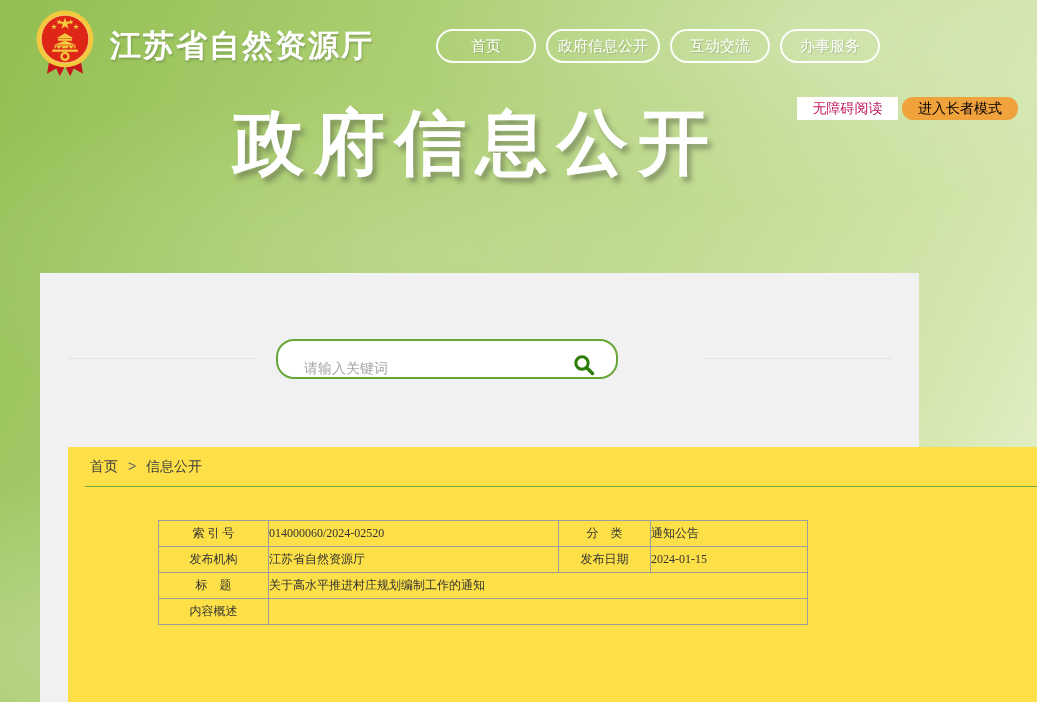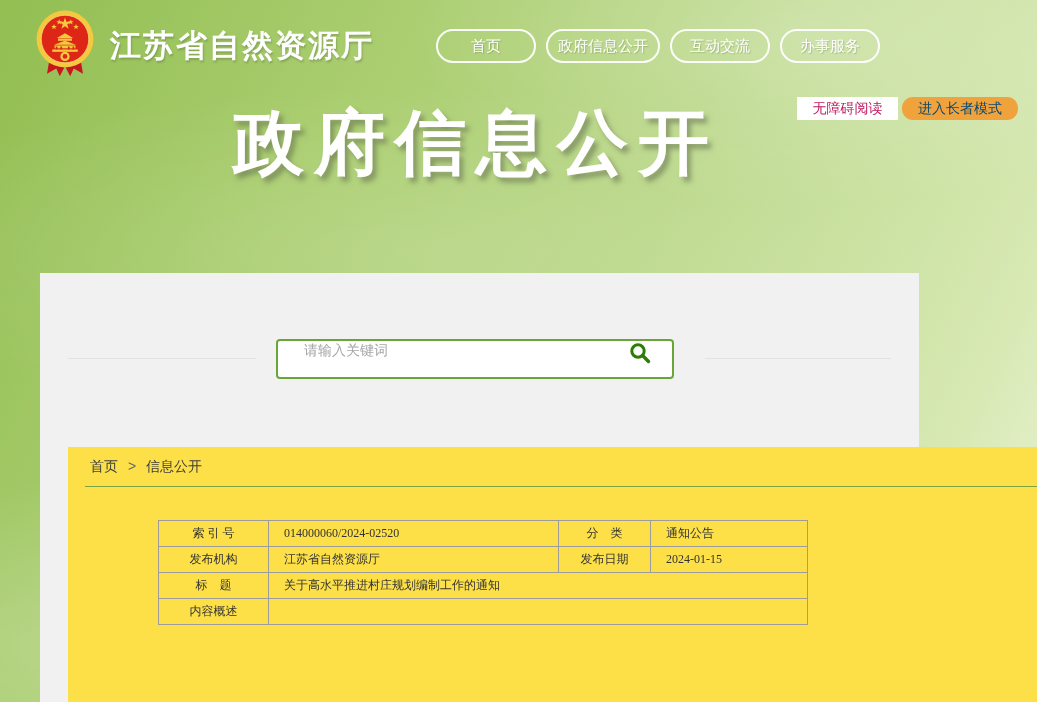--- a/index.html
+++ b/index.html
@@ -20,50 +20,50 @@
   .main-nav{position:absolute;left:436px;top:29px;display:flex;gap:10px;}
   .nav-pill{box-sizing:border-box;min-width:100px;height:34px;padding:0 10px;
             display:flex;align-items:center;justify-content:center;
             border:2px solid rgba(255,255,255,.95);border-radius:18px;
             color:#fff;font-size:15px;text-decoration:none;cursor:pointer;
             text-shadow:1px 1px 1px rgba(60,80,40,.25);}
   .quick-links{position:absolute;left:797px;top:97px;display:flex;gap:4px;}
   .access-btn{width:101px;height:23px;display:flex;align-items:center;justify-content:center;
               background:#ffffff;color:#be185d;font-size:14px;text-decoration:none;cursor:pointer;}
   .elder-btn{width:116px;height:23px;display:flex;align-items:center;justify-content:center;
-             background:#f0a23c;color:#0c4a6e;font-size:14px;text-decoration:none;cursor:pointer;border-radius:11px;}
+             background:#f0a23c;color:#000000;font-size:14px;text-decoration:none;cursor:pointer;border-radius:11px;}
   .banner-title{position:absolute;left:233px;top:96px;margin:0;color:#fff;
                 font-size:71px;font-weight:800;letter-spacing:10px;
                 text-shadow:4px 5px 5px rgba(96,106,76,.55);}
 
   
   .content-panel{position:absolute;left:40px;top:273px;width:879px;height:429px;background:#f1f1f2;}
   .search-row{position:absolute;left:0;top:66px;width:100%;height:40px;}
   .hr-line{position:absolute;top:19px;height:1px;background:#e2e2e2;}
   .hr-left{left:28px;width:188px;}
   .hr-right{left:665px;width:186px;}
-  .search-box{position:absolute;left:236px;top:0;width:398px;height:40px;box-sizing:border-box;
-              background:#fff;border:2px solid #67a637;border-radius:4px;
-              display:flex;align-items:flex-start;}
+  .search-box{position:absolute;left:236px;top:0;width:342px;height:40px;box-sizing:border-box;
+              background:#fff;border:2px solid #67a637;border-radius:18px;
+              display:flex;align-items:flex-end;}
   .search-input{flex:1;border:none;outline:none;background:transparent;margin-left:24px;
                 font-size:14px;color:#333;font-family:"Liberation Sans",sans-serif;}
   .search-input::placeholder{color:#a6a6a6;}
   .search-btn{border:none;background:transparent;padding:0 20px 0 6px;cursor:pointer;display:flex;align-items:center;}
 
   .white-panel{position:absolute;left:28px;top:174px;width:988px;height:255px;background:#fde047;}
   .breadcrumb{position:absolute;left:22px;top:11px;font-size:14px;color:#3d3d3d;}
   .breadcrumb a{color:#3d3d3d;text-decoration:none;cursor:pointer;}
   .breadcrumb .sep{margin:0 6px;color:#666;}
   .green-rule{position:absolute;left:17px;right:17px;top:39px;height:1px;background:#7aa23f;}
 
   .meta-table{position:absolute;left:90px;top:73px;border-collapse:collapse;table-layout:fixed;
               font-family:"Liberation Serif", serif;font-size:12px;color:#333;}
   .meta-table td{border:1px solid #9c9c9c;height:25px;padding:0;overflow:hidden;white-space:nowrap;}
   .meta-table td.lbl{text-align:center;}
-  .meta-table td.val{text-align:left;padding-left:15px;}
+  .meta-table td.val{text-align:left;}
 </style>
 </head>
 <body>
 
 <div class="page">
   <div class="bg-waves"></div>
 
   <a class="brand">
     <span class="emblem">
       <svg viewBox="0 0 100 124" width="58" height="72">

